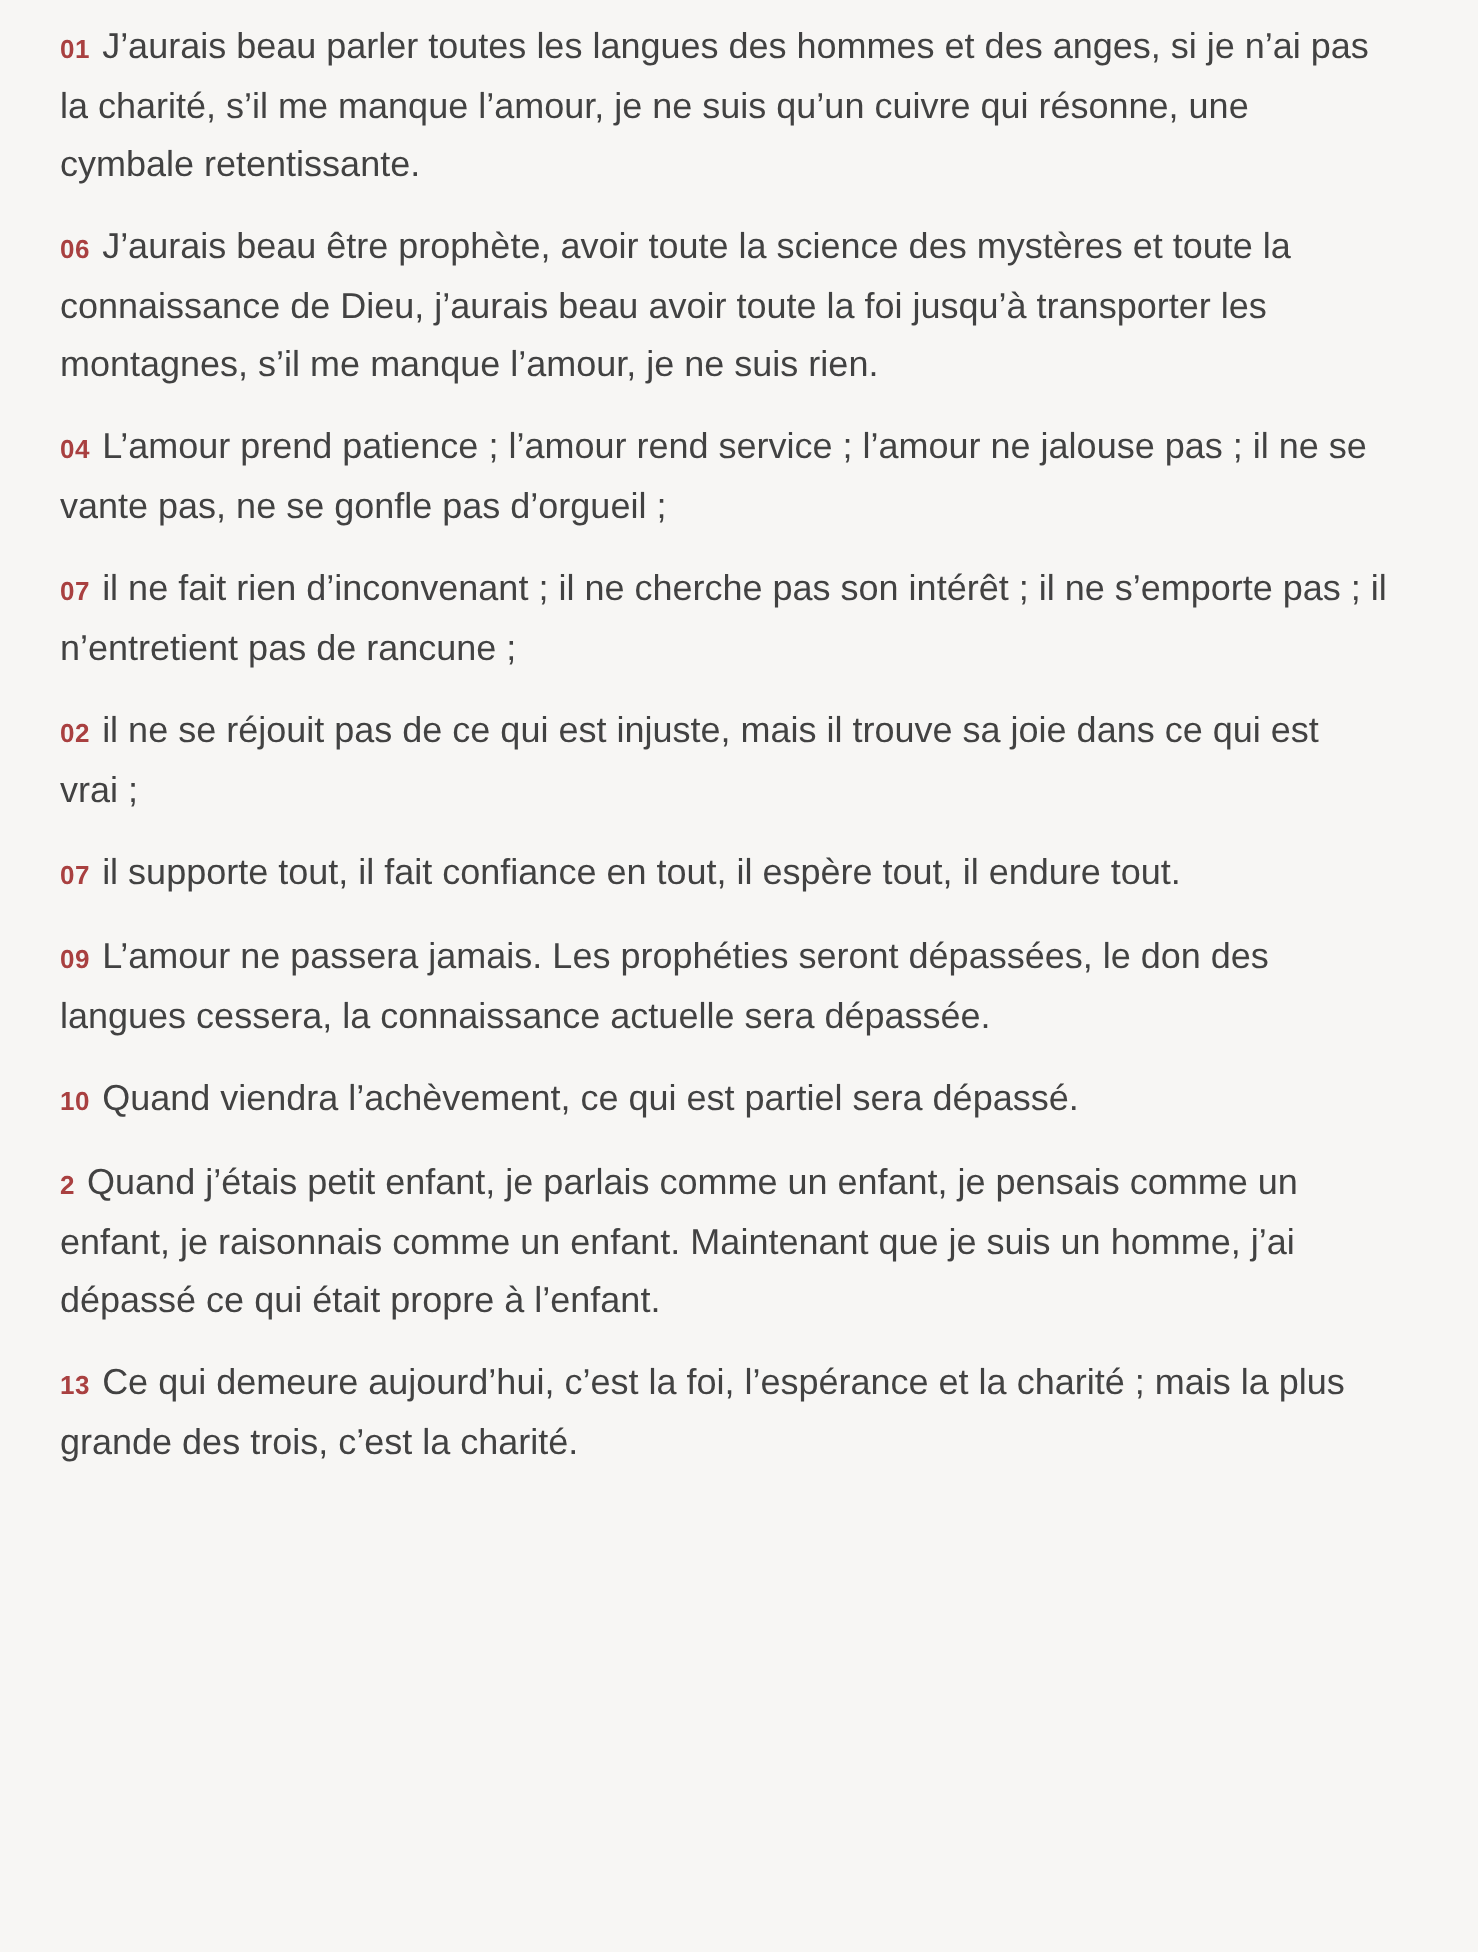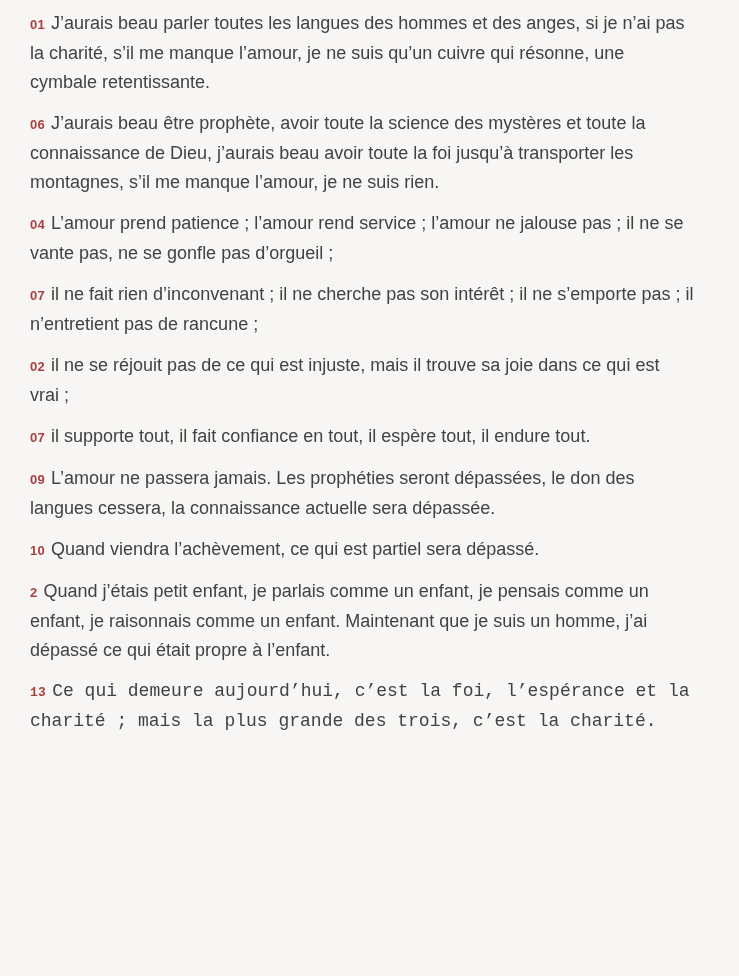--- a/index.html
+++ b/index.html
@@ -20,21 +20,20 @@
     font-size: 18px;
     line-height: 29px;
     color: var(--text, #424242);
     text-align: left;
   }
   .verse {
     margin: 0 0 12px 0;
   }
   .verse:last-child {
     margin-bottom: 0;
-    font-family: Liberation Mono, monospace;
   }
   .verse-number {
     color: var(--vnum, #a94040);
     font-weight: 700;
     font-size: 13px;
     letter-spacing: 0.3px;
     padding-right: 6px;
   }
   .verse-text {
     color: inherit;

